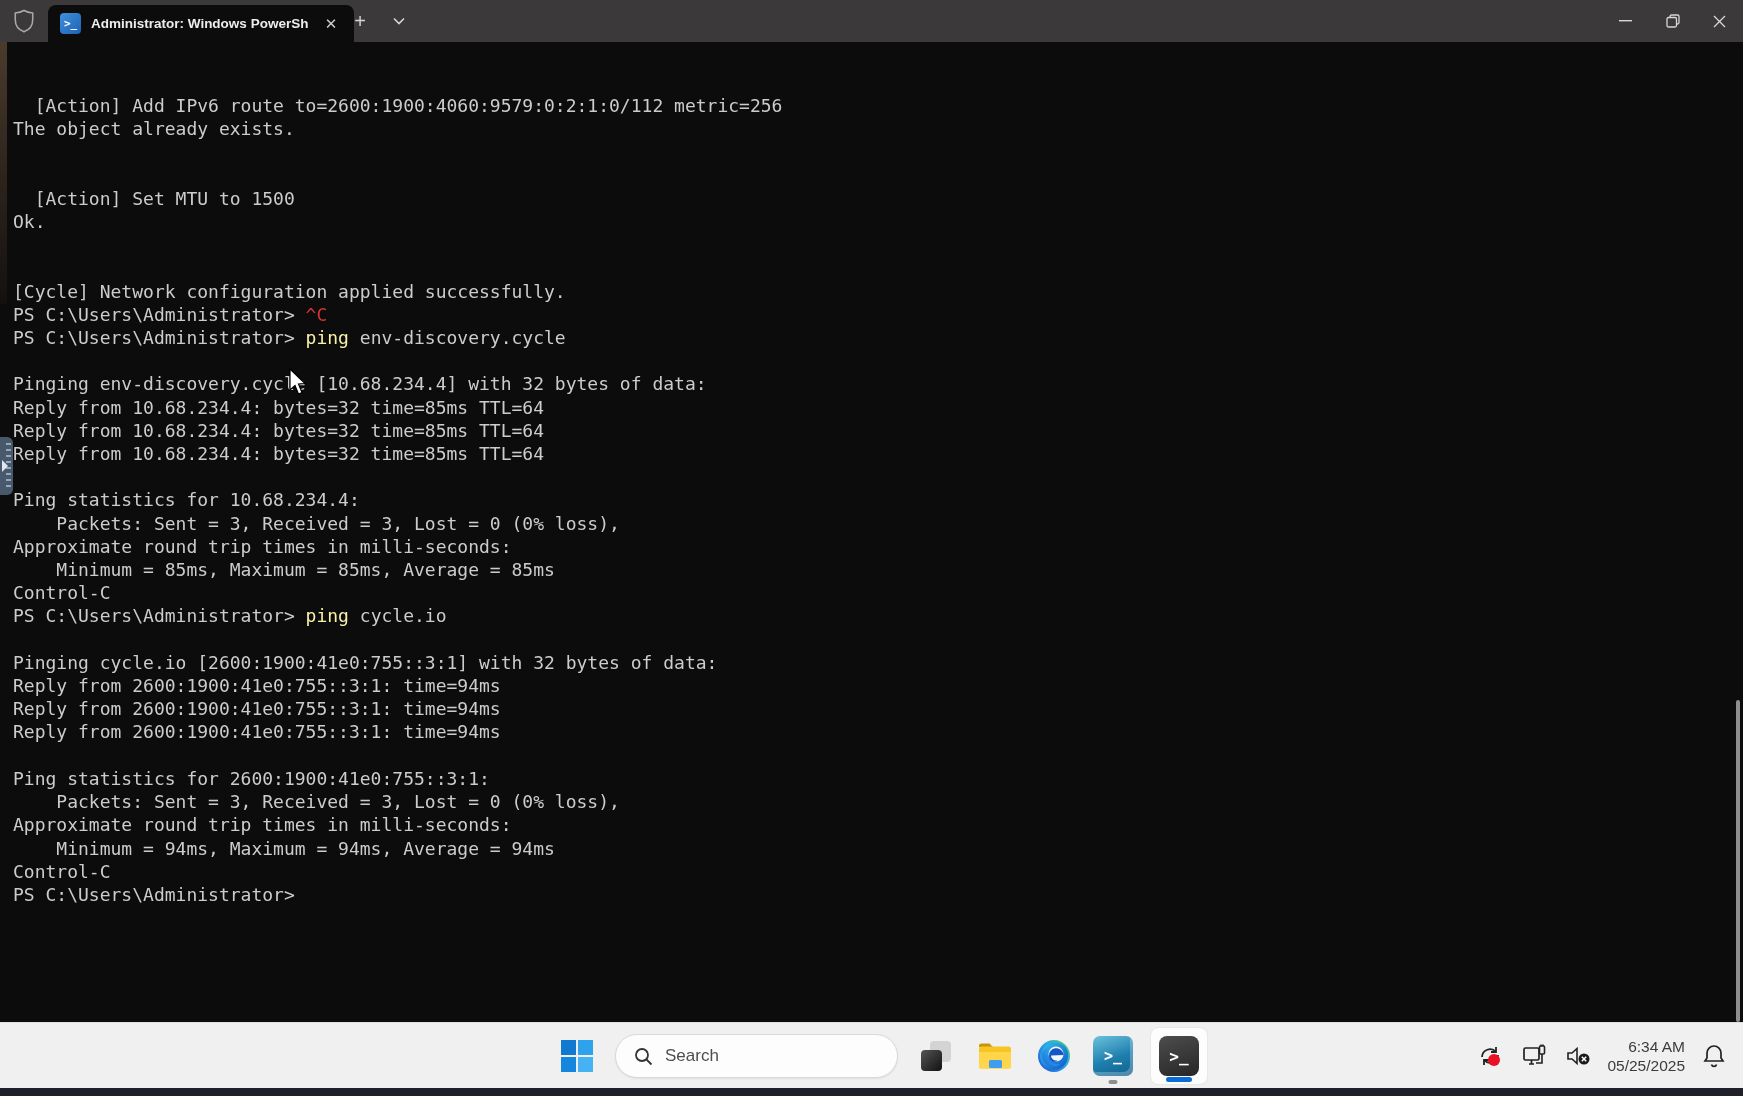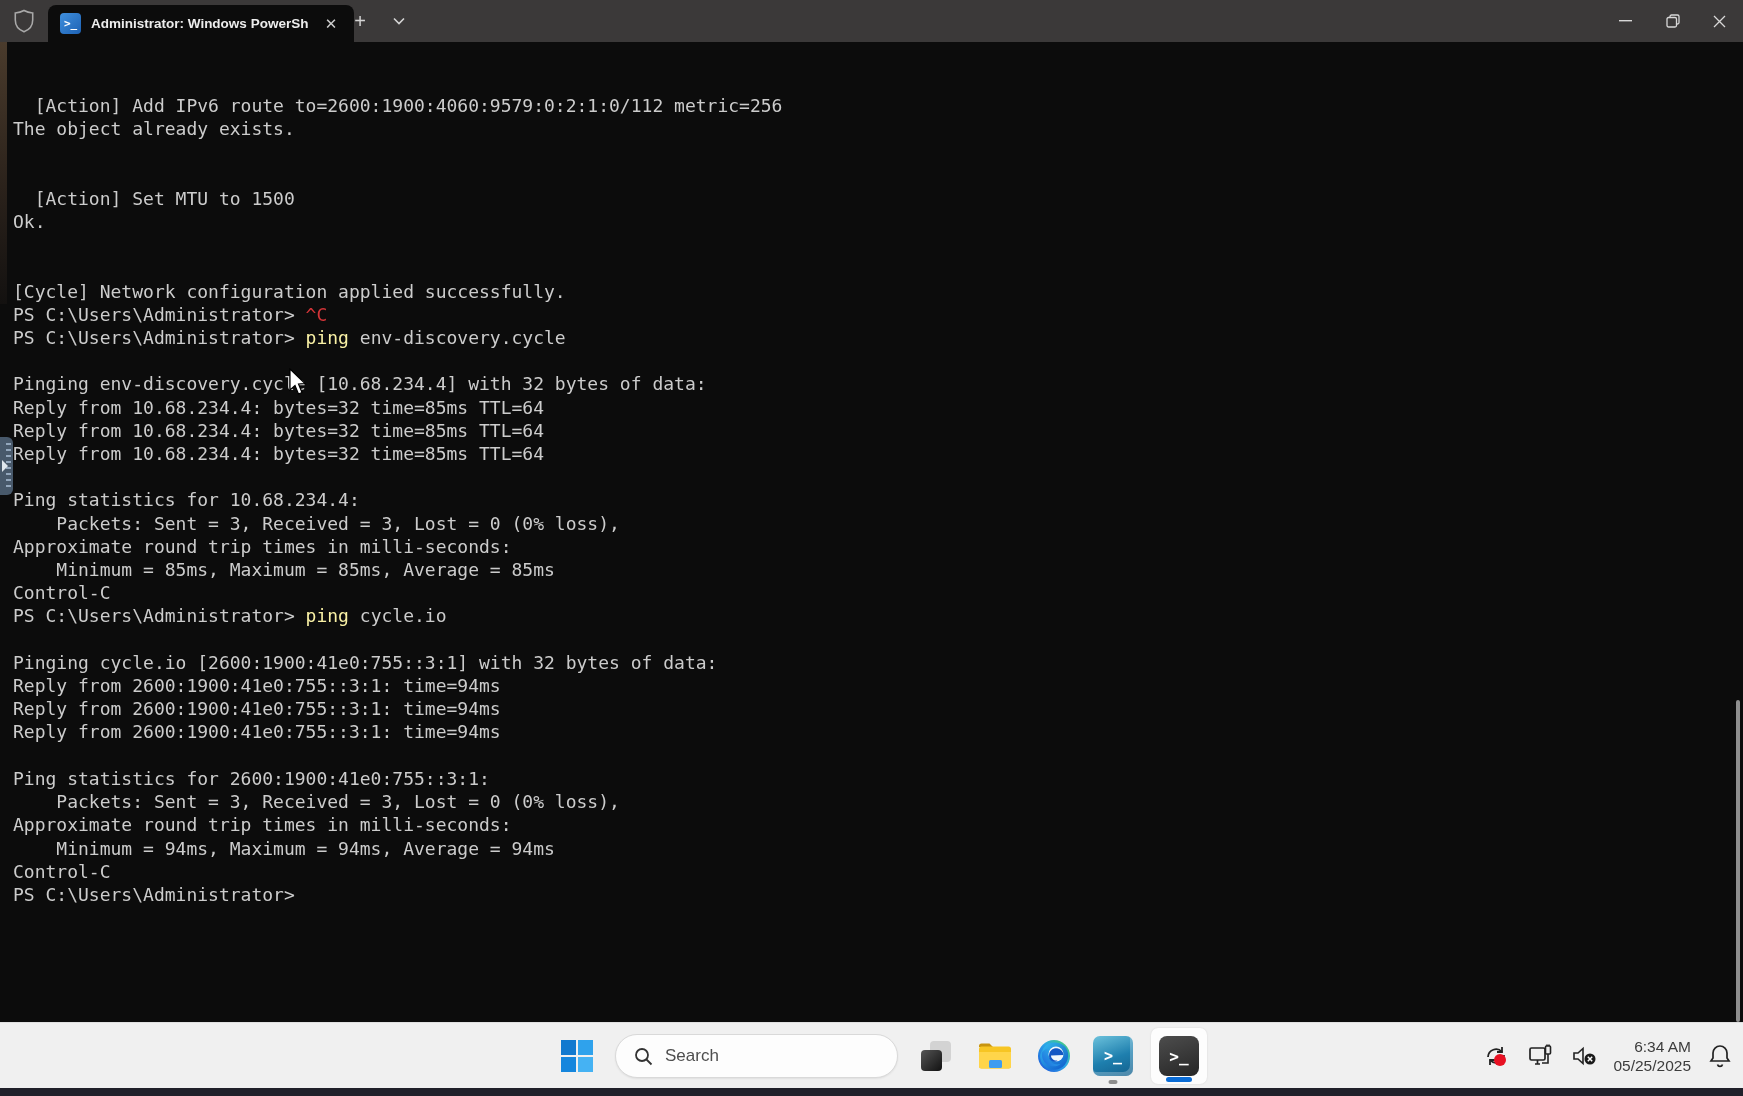--- a/index.html
+++ b/index.html
@@ -102,21 +102,21 @@
     color:#fff; font-family:"DejaVu Sans Mono",monospace; font-size:16px; font-weight:bold;
     display:flex; align-items:center; justify-content:center;
   }
   .ps-app-icon {
     width:40px; height:40px; border-radius:7px;
     background:linear-gradient(160deg,#6cc2dc,#1e7fae 55%,#135f8c);
     color:#fff; font-family:"DejaVu Sans Mono",monospace; font-size:15px; font-weight:bold;
     display:flex; align-items:center; justify-content:center;
     box-shadow:inset -3px -4px 0 rgba(255,255,255,.25);
   }
-  .tb-right { position:absolute; right:8px; top:0; height:66px; display:flex; align-items:center; gap:14px; }
+  .tb-right { position:absolute; right:14px; top:0; height:66px; display:flex; align-items:center; gap:14px; }
   .clock { text-align:right; color:#3c3c3c; font-size:15.5px; line-height:19px; }
 
   .win-logo { display:grid; grid-template-columns:15px 15px; grid-template-rows:15px 15px; gap:2px; }
   .win-logo div:nth-child(1){background:#1179cf;} .win-logo div:nth-child(2){background:#2fa2ec;}
   .win-logo div:nth-child(3){background:#1586dd;} .win-logo div:nth-child(4){background:#45b2f3;}
 
   .taskview { position:relative; width:30px; height:30px; }
   .taskview .back { position:absolute; right:0; top:0; width:21px; height:21px; border-radius:4px; background:#d3d3d3; }
   .taskview .front { position:absolute; left:0; bottom:0; width:21px; height:21px; border-radius:4px; background:linear-gradient(135deg,#555,#111); }
 </style>

